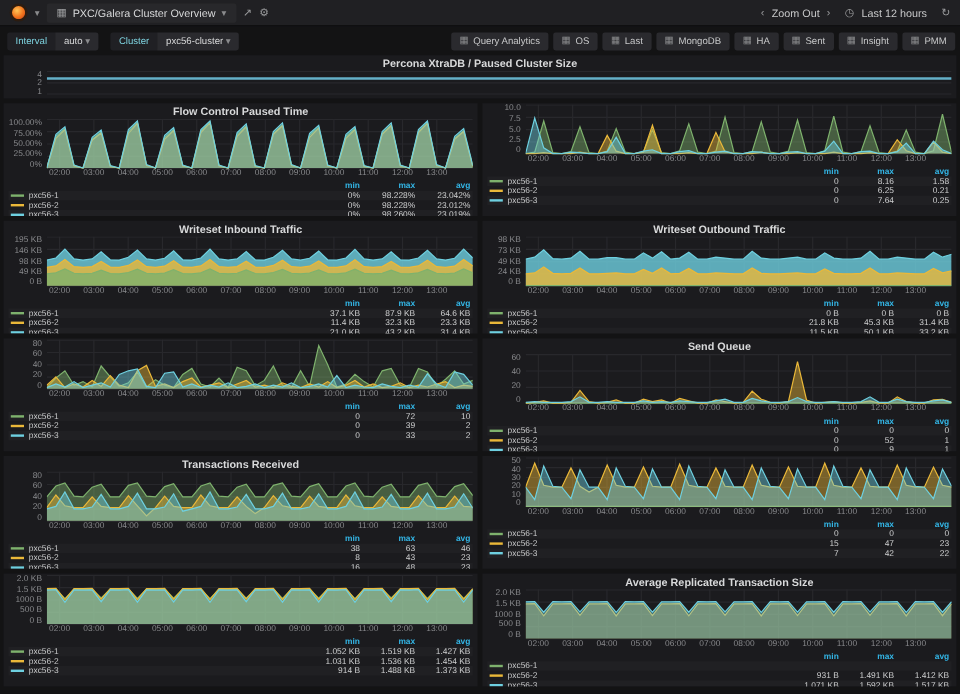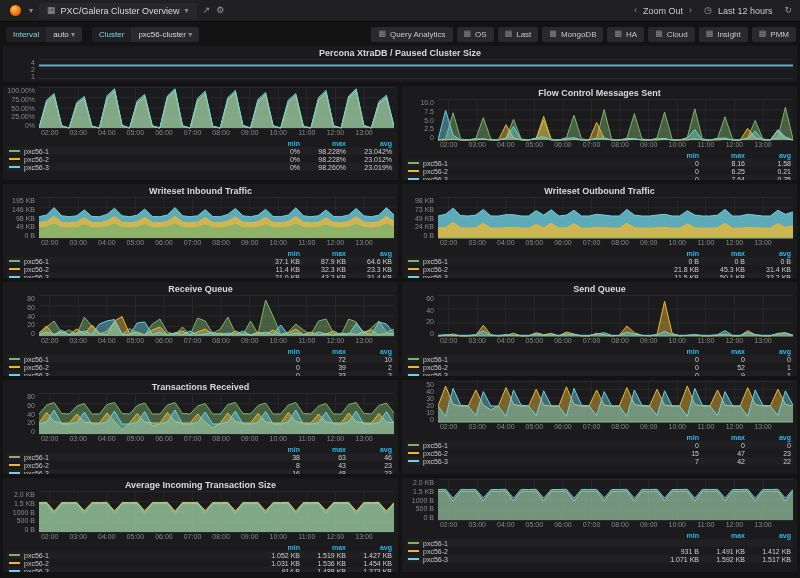--- a/index.html
+++ b/index.html
@@ -90,21 +90,21 @@
       <div class="navbtn">
         <span class="bicon">▦</span>
         <span>MongoDB</span>
       </div>
       <div class="navbtn">
         <span class="bicon">▦</span>
         <span>HA</span>
       </div>
       <div class="navbtn">
         <span class="bicon">▦</span>
-        <span>Cloud</span>
+        <span>Sent</span>
       </div>
       <div class="navbtn">
         <span class="bicon">▦</span>
         <span>Insight</span>
       </div>
       <div class="navbtn">
         <span class="bicon">▦</span>
         <span>PMM</span>
       </div>
     </div>
@@ -124,20 +124,21 @@
             <line x1="0" y1="0.5" x2="754" y2="0.5" stroke="#28282c" stroke-width="1"></line>
             <line x1="0" y1="10" x2="754" y2="10" stroke="#28282c" stroke-width="1"></line>
             <line x1="0" y1="19.5" x2="754" y2="19.5" stroke="#28282c" stroke-width="1"></line>
             <polyline points="0.0,6.4 754.0,6.4" fill="none" stroke="#64b0c8" stroke-width="2"></polyline>
           </svg>
         </div>
       </div>
     </div>
     <div class="grid2">
       <div class="panel std">
+        <div class="ptitle">Flow Control Paused Time</div>
         <div class="chart-row">
           <div class="ylabels" style="height: 42px;">
             <span>100.00%</span>
             <span>75.00%</span>
             <span>50.00%</span>
             <span>25.00%</span>
             <span>0%</span>
           </div>
           <div class="plotcol">
             <svg width="355" height="42">
@@ -206,21 +207,20 @@
           <div class="lrow">
             <span class="dash" style="background: rgb(110, 208, 224);"></span>
             <span class="lname">pxc56-3</span>
             <span class="lv">0%</span>
             <span class="lv">98.260%</span>
             <span class="lv">23.019%</span>
           </div>
         </div>
       </div>
       <div class="panel std">
-        <div class="ptitle">Flow Control Messages Sent</div>
         <div class="chart-row">
           <div class="ylabels" style="height: 42px;">
             <span>10.0</span>
             <span>7.5</span>
             <span>5.0</span>
             <span>2.5</span>
             <span>0</span>
           </div>
           <div class="plotcol">
             <svg width="355" height="42">
@@ -455,21 +455,20 @@
           <div class="lrow">
             <span class="dash" style="background: rgb(110, 208, 224);"></span>
             <span class="lname">pxc56-3</span>
             <span class="lv">11.5 KB</span>
             <span class="lv">50.1 KB</span>
             <span class="lv">33.2 KB</span>
           </div>
         </div>
       </div>
       <div class="panel std">
-        <div class="ptitle">Receive Queue</div>
         <div class="chart-row">
           <div class="ylabels" style="height: 42px;">
             <span>80</span>
             <span>60</span>
             <span>40</span>
             <span>20</span>
             <span>0</span>
           </div>
           <div class="plotcol">
             <svg width="355" height="42">
@@ -786,21 +785,20 @@
           <div class="lrow">
             <span class="dash" style="background: rgb(110, 208, 224);"></span>
             <span class="lname">pxc56-3</span>
             <span class="lv">7</span>
             <span class="lv">42</span>
             <span class="lv">22</span>
           </div>
         </div>
       </div>
       <div class="panel std">
-        <div class="ptitle">Average Incoming Transaction Size</div>
         <div class="chart-row">
           <div class="ylabels" style="height: 42px;">
             <span>2.0 KB</span>
             <span>1.5 KB</span>
             <span>1000 B</span>
             <span>500 B</span>
             <span>0 B</span>
           </div>
           <div class="plotcol">
             <svg width="355" height="42">
@@ -869,20 +867,21 @@
           <div class="lrow">
             <span class="dash" style="background: rgb(110, 208, 224);"></span>
             <span class="lname">pxc56-3</span>
             <span class="lv">914 B</span>
             <span class="lv">1.488 KB</span>
             <span class="lv">1.373 KB</span>
           </div>
         </div>
       </div>
       <div class="panel std">
+        <div class="ptitle">Average Replicated Transaction Size</div>
         <div class="chart-row">
           <div class="ylabels" style="height: 42px;">
             <span>2.0 KB</span>
             <span>1.5 KB</span>
             <span>1000 B</span>
             <span>500 B</span>
             <span>0 B</span>
           </div>
           <div class="plotcol">
             <svg width="355" height="42">

